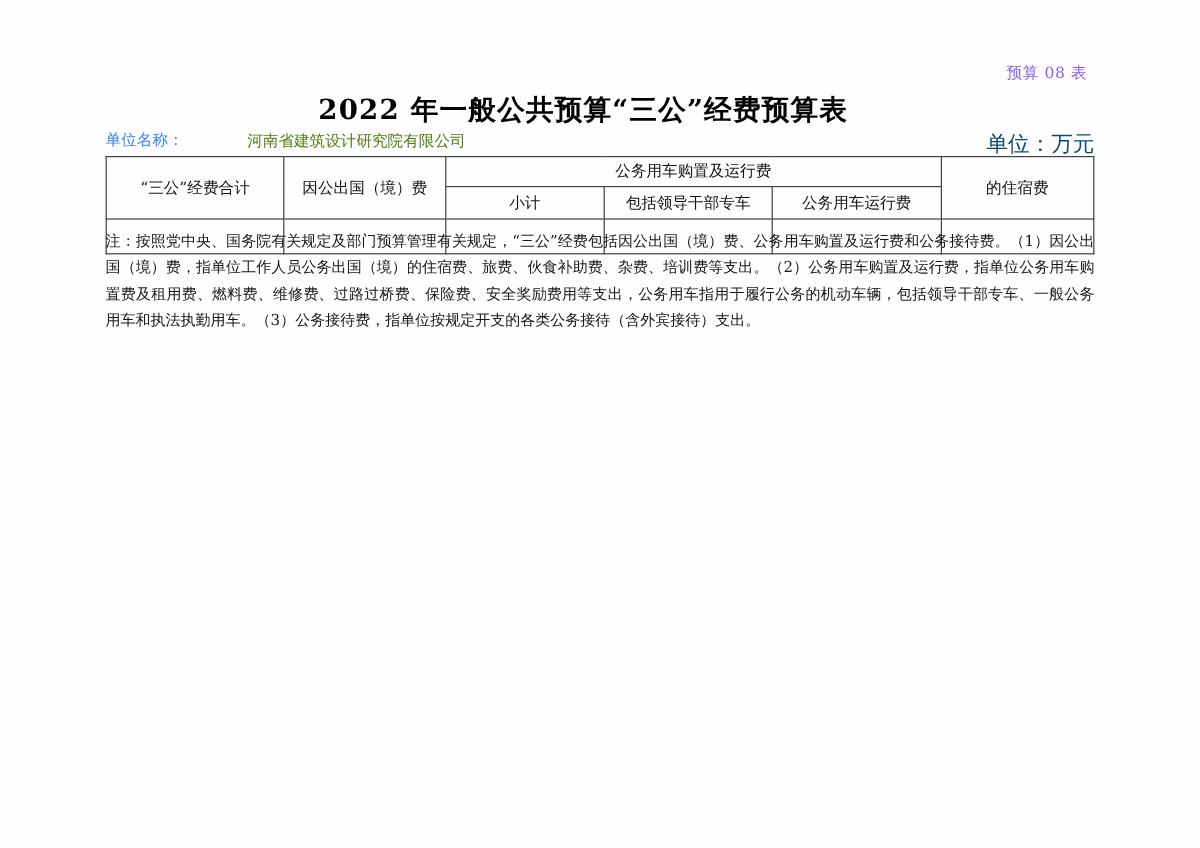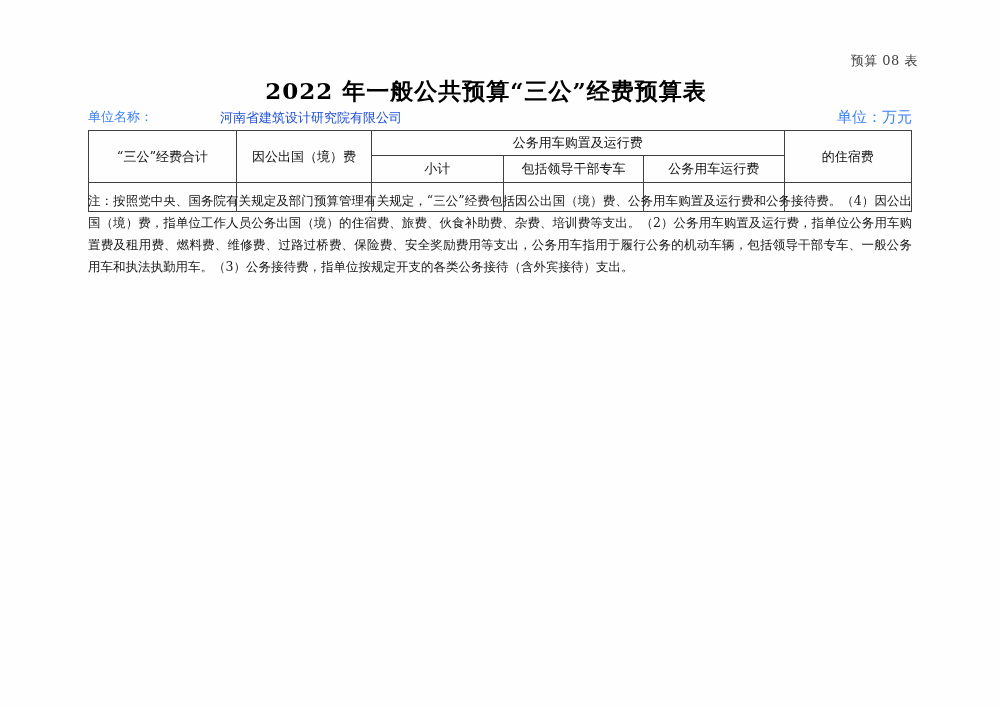--- a/index.html
+++ b/index.html
@@ -17,25 +17,25 @@
   }
   .page {
     position: absolute;
     left: 0; top: 0;
     width: 1000px;
     height: 707px;
     background: #fefefe;
   }
   .form-code {
     position: absolute;
-    right: 82px;
+    right: 94px;
     top: 52px;
     font-size: 13px;
     letter-spacing: 0.5px;
-    color: #404040;
+    color: #8b5cf6;
   }
   .doc-title {
     position: absolute;
     left: 0;
     top: 76px;
     width: 972px;
     text-align: center;
     font-size: 23px;
     font-weight: bold;
     letter-spacing: 1px;
@@ -50,31 +50,31 @@
   }
   .meta-left {
     position: absolute;
     left: 0;
     top: 0;
     font-size: 13px;
     color: #3b82f6;
   }
   .meta-center {
     position: absolute;
-    left: 132px;
+    left: 118px;
     top: 1px;
     font-size: 13px;
-    color: #1d4ed8;
+    color: #4d7c0f;
   }
   .meta-right {
     position: absolute;
     right: 0;
     top: 0;
-    font-size: 15px;
-    color: #3b82f6;
+    font-size: 18px;
+    color: #0c4a6e;
     text-align: center;
   }
   table.budget {
     position: absolute;
     left: 88px;
     top: 130px;
     width: 824px;
     border-collapse: collapse;
     table-layout: fixed;
   }
@@ -145,16 +145,16 @@
         <td class="body-cell"></td>
         <td class="body-cell"></td>
         <td class="body-cell"></td>
         <td class="body-cell"></td>
         <td class="body-cell"></td>
       </tr>
     </tbody>
   </table>
 
   <div class="notes">
-    <p>注：按照党中央、国务院有关规定及部门预算管理有关规定，“三公”经费包括因公出国（境）费、公务用车购置及运行费和公务接待费。（4）因公出国（境）费，指单位工作人员公务出国（境）的住宿费、旅费、伙食补助费、杂费、培训费等支出。（2）公务用车购置及运行费，指单位公务用车购置费及租用费、燃料费、维修费、过路过桥费、保险费、安全奖励费用等支出，公务用车指用于履行公务的机动车辆，包括领导干部专车、一般公务用车和执法执勤用车。（3）公务接待费，指单位按规定开支的各类公务接待（含外宾接待）支出。</p>
+    <p>注：按照党中央、国务院有关规定及部门预算管理有关规定，“三公”经费包括因公出国（境）费、公务用车购置及运行费和公务接待费。（1）因公出国（境）费，指单位工作人员公务出国（境）的住宿费、旅费、伙食补助费、杂费、培训费等支出。（2）公务用车购置及运行费，指单位公务用车购置费及租用费、燃料费、维修费、过路过桥费、保险费、安全奖励费用等支出，公务用车指用于履行公务的机动车辆，包括领导干部专车、一般公务用车和执法执勤用车。（3）公务接待费，指单位按规定开支的各类公务接待（含外宾接待）支出。</p>
   </div>
 
 </div>
 
 </body></html>

